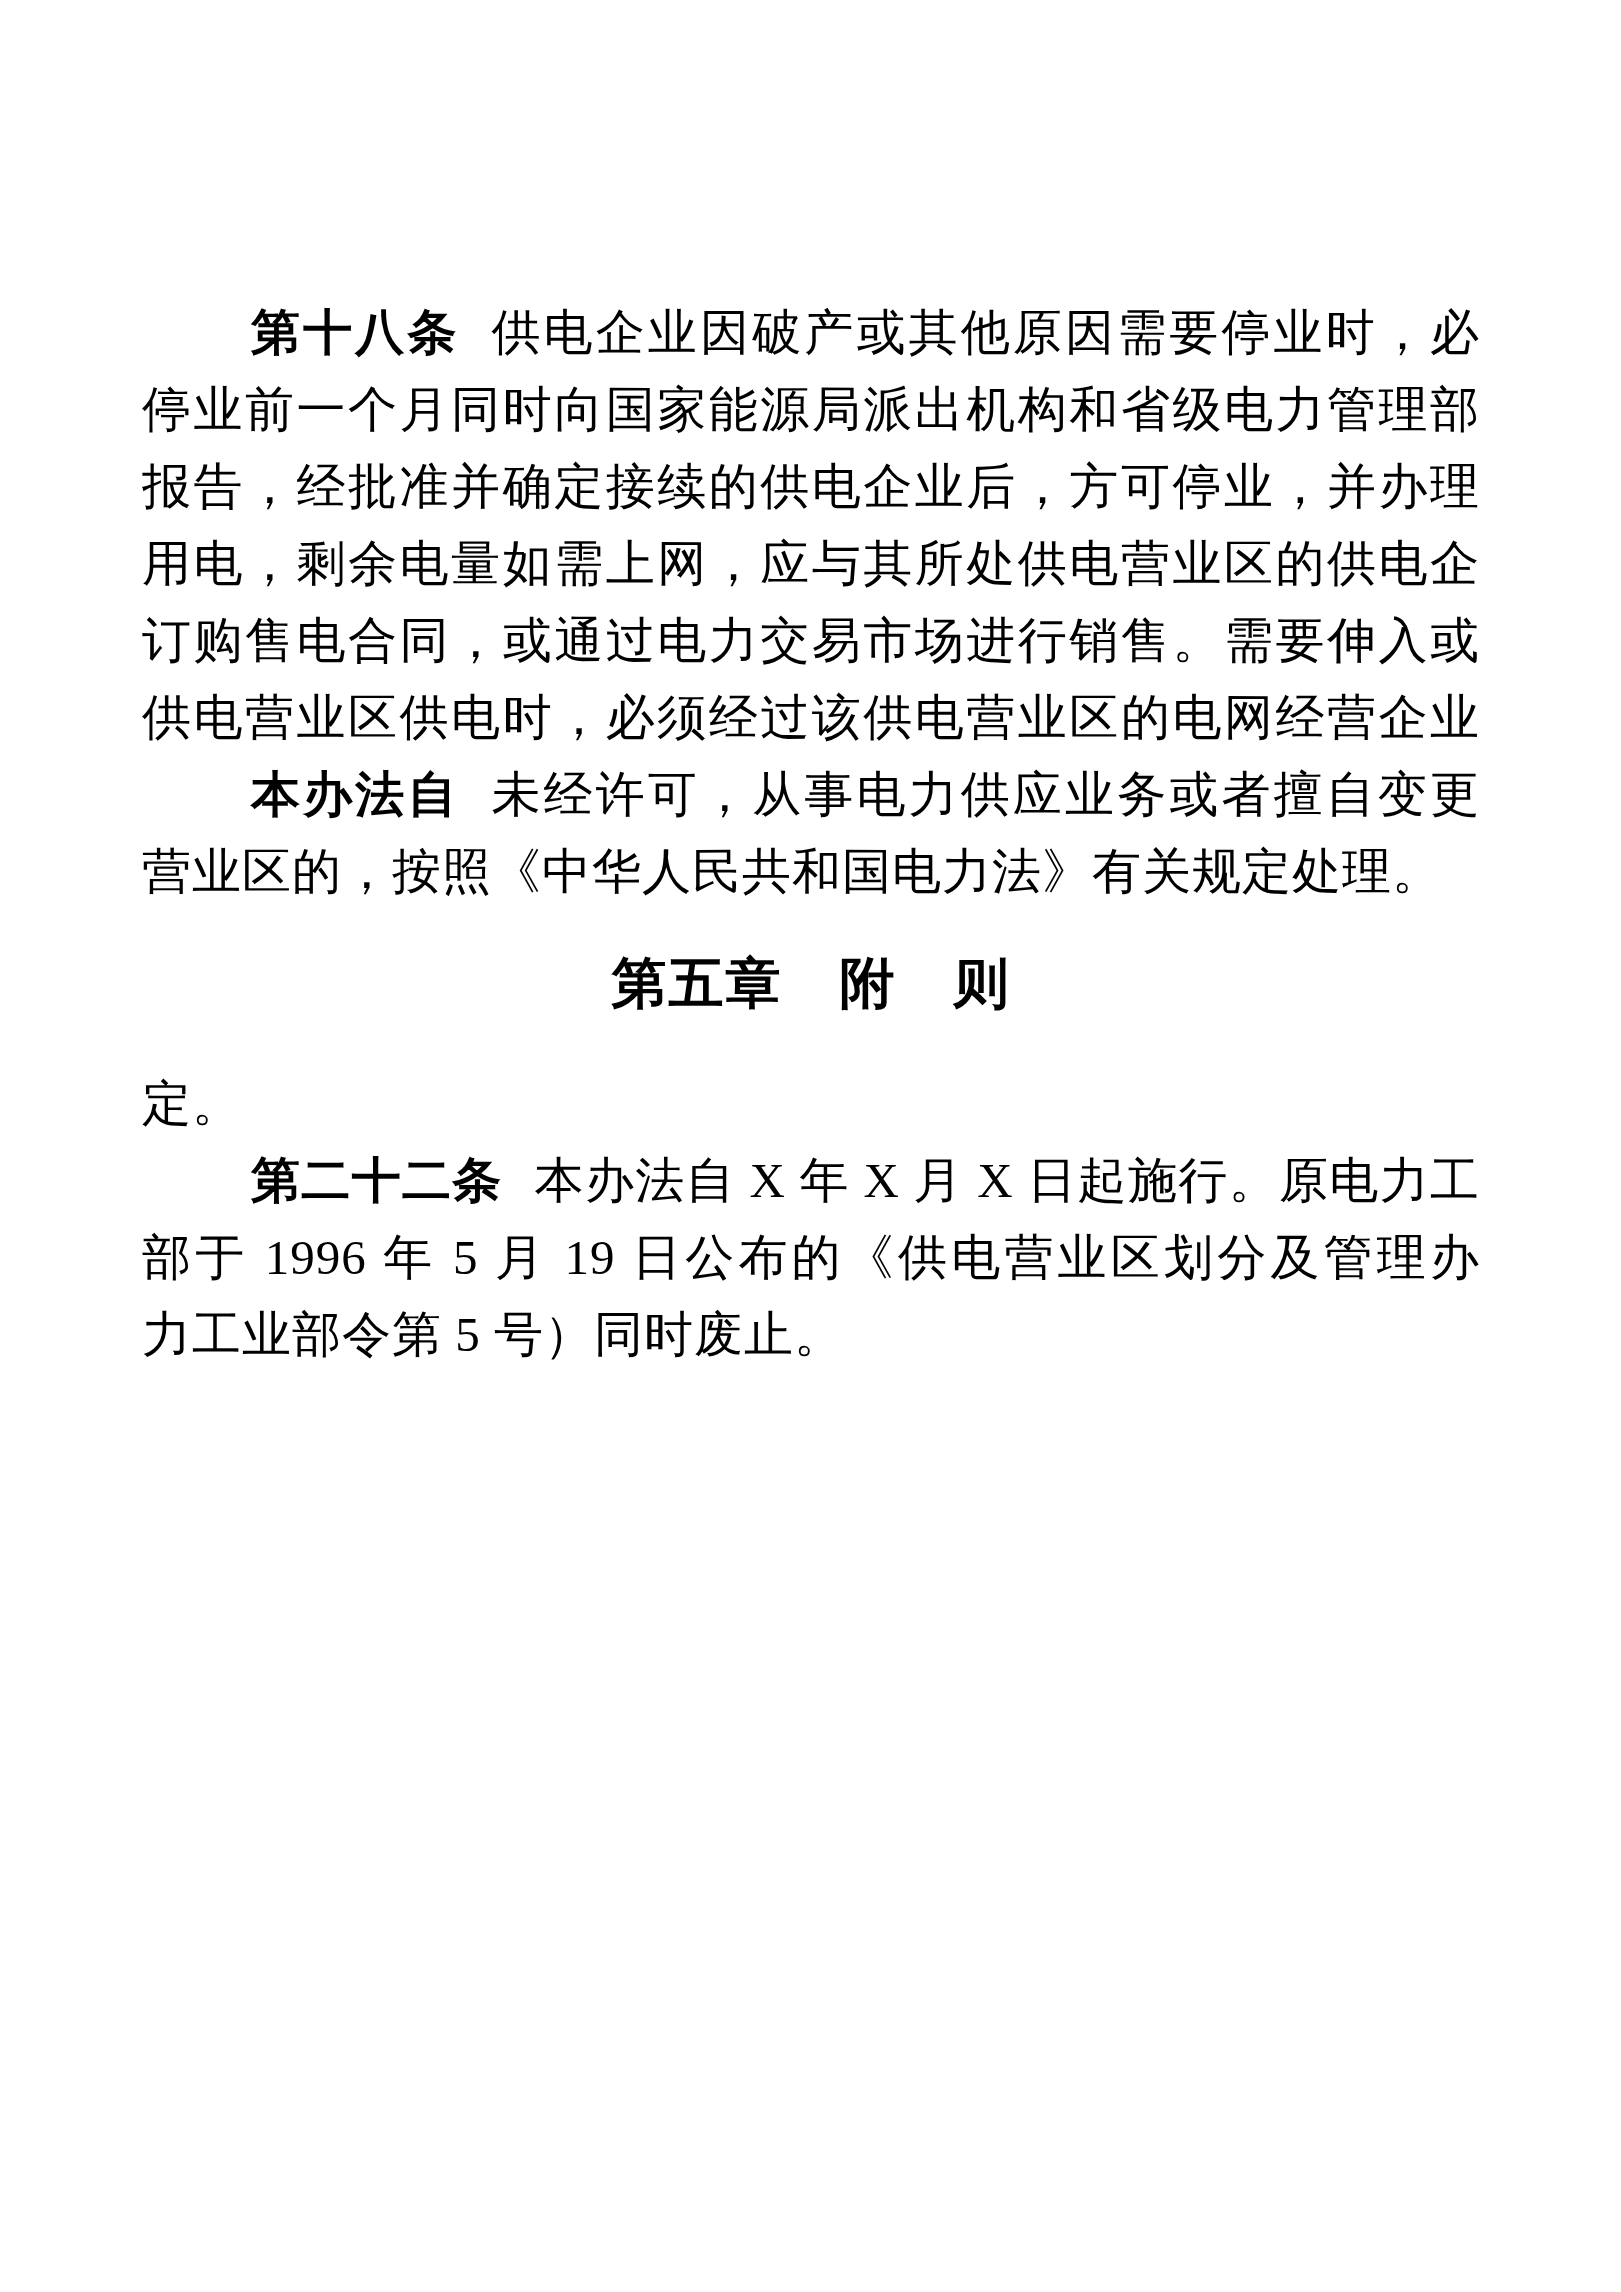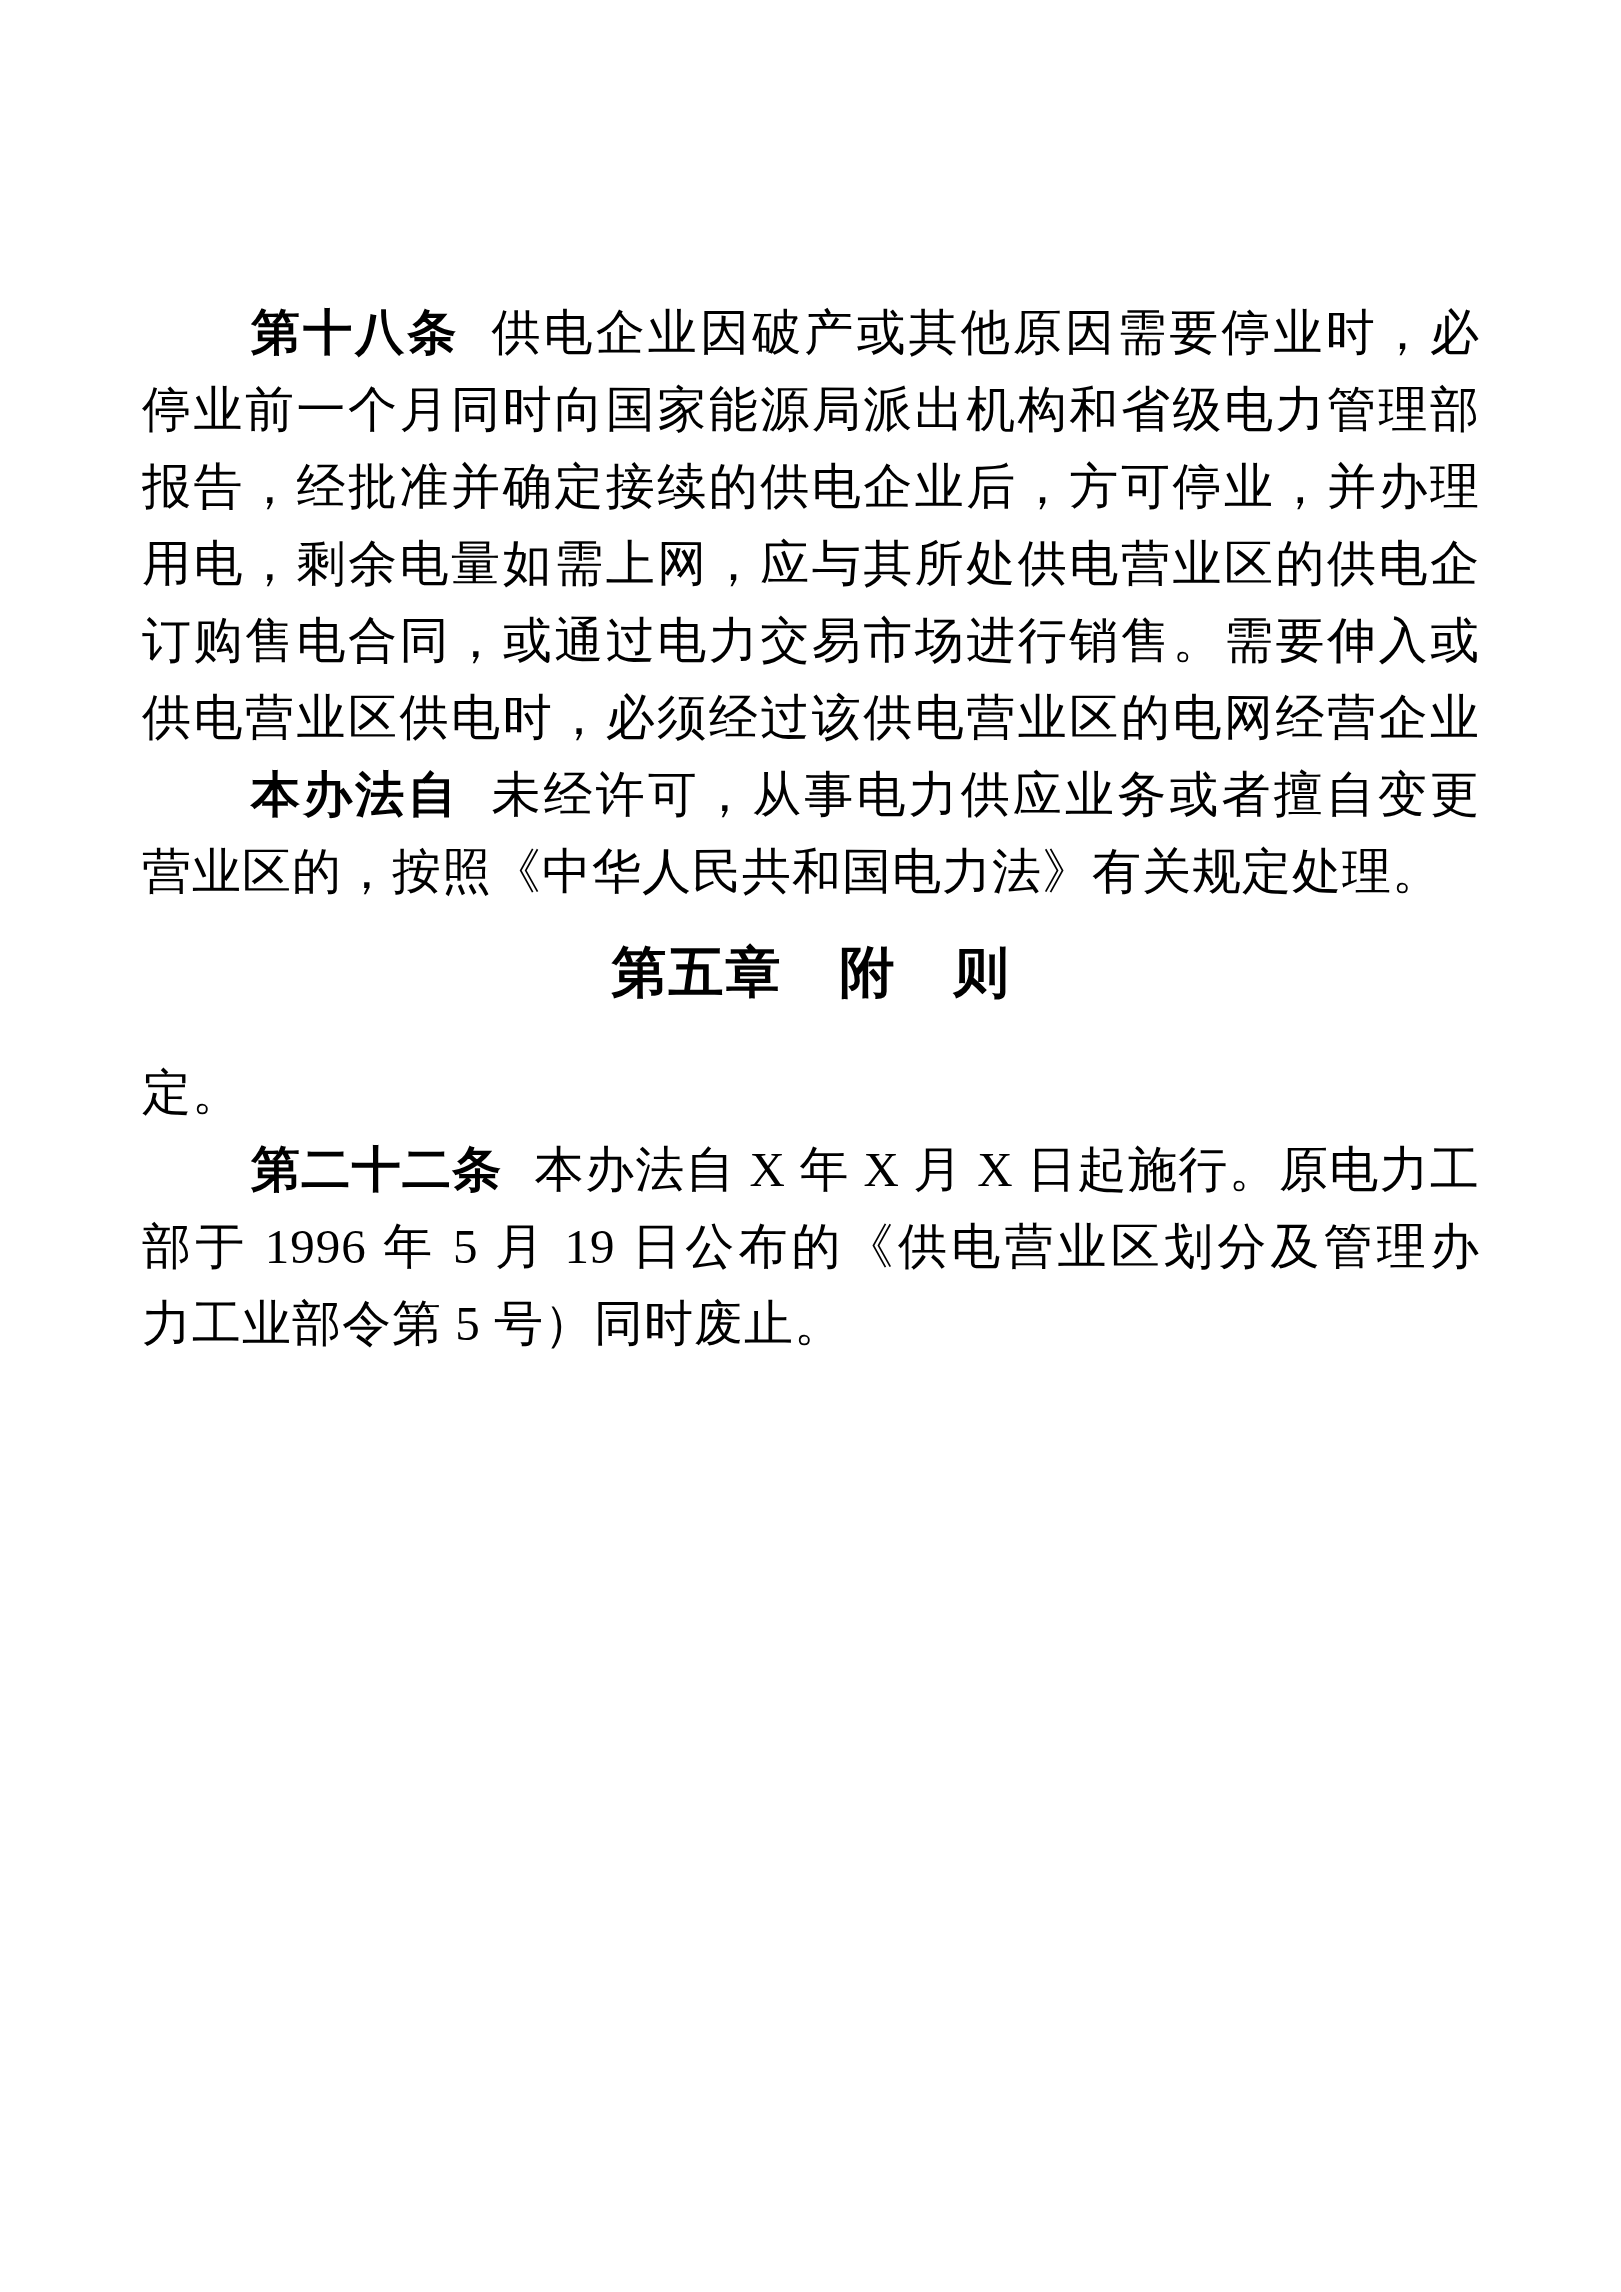--- a/index.html
+++ b/index.html
@@ -43,21 +43,21 @@
     font-weight: 700;
     font-family: "Liberation Sans", "DejaVu Sans", sans-serif;
     padding-right: 0.65em;
     margin-left: 8px;
   }
   .chapter-heading {
     box-sizing: border-box;
     width: 100%;
     height: 78px;
     line-height: 78px;
-    margin-top: 23px;
+    margin-top: 34px;
     margin-bottom: 43px;
     font-size: 55px;
     font-weight: 700;
     font-family: "Liberation Sans", "DejaVu Sans", sans-serif;
     text-align: center;
     letter-spacing: 2px;
   }
 </style>
 </head>
 <body>

